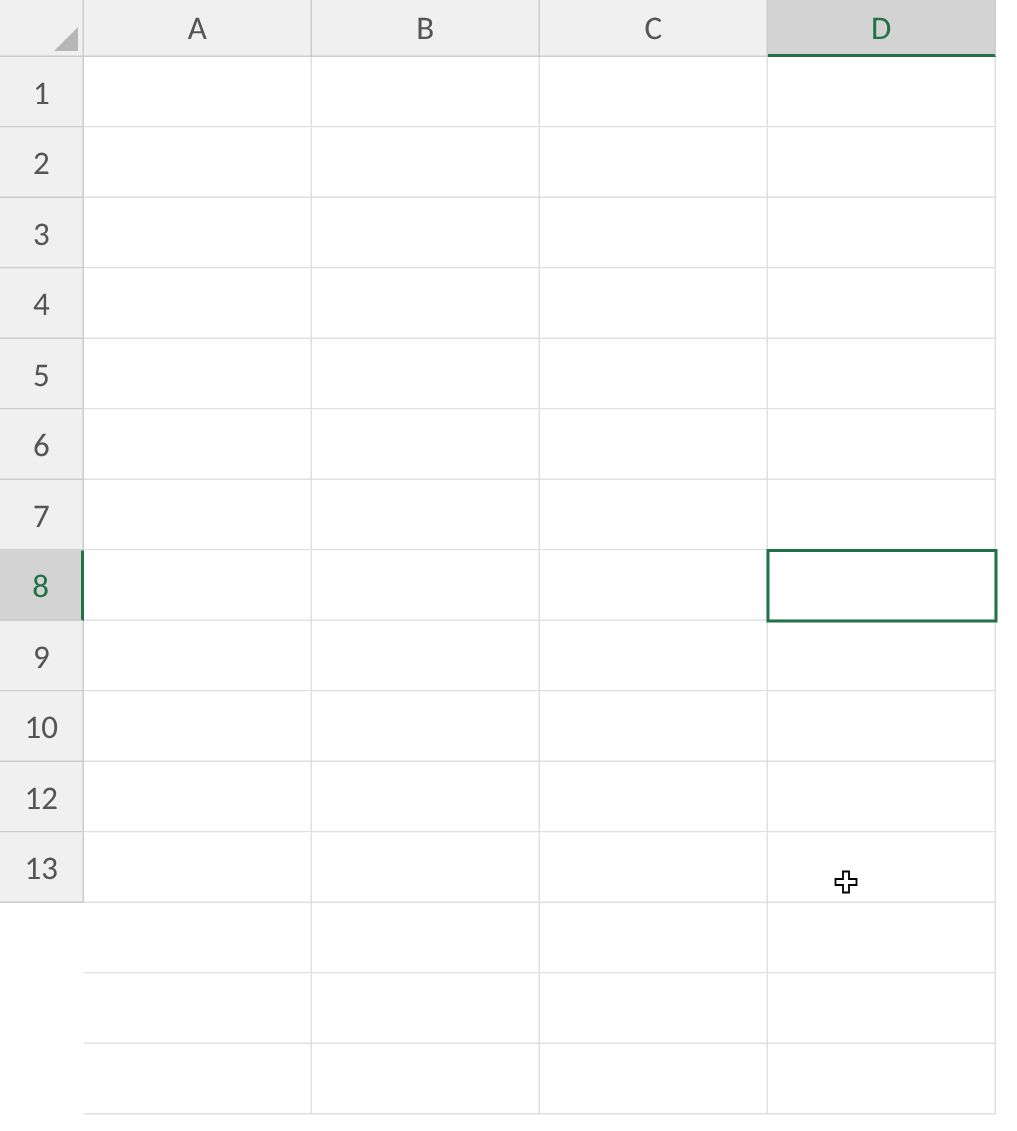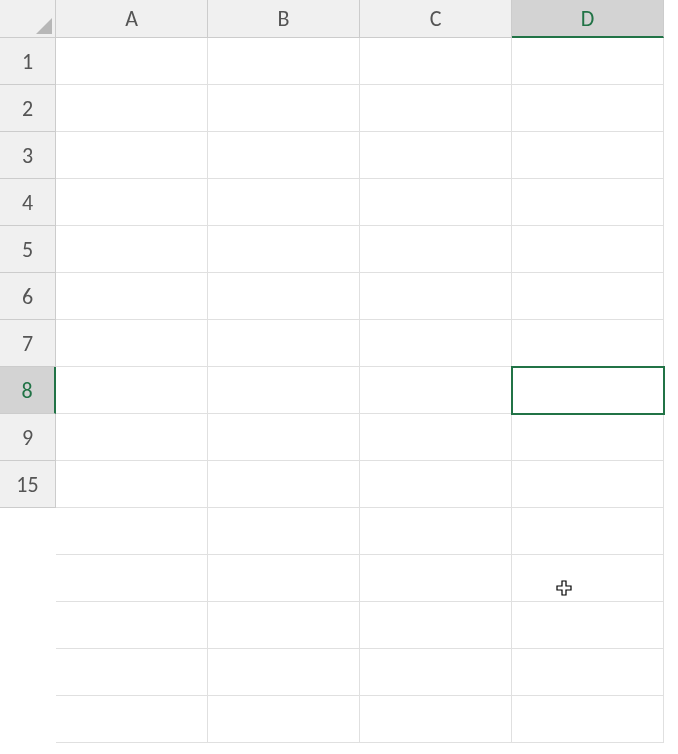--- a/index.html
+++ b/index.html
@@ -150,21 +150,23 @@
   <div class="row-headers">
     <div class="row-header">1</div>
     <div class="row-header">2</div>
     <div class="row-header">3</div>
     <div class="row-header">4</div>
     <div class="row-header">5</div>
     <div class="row-header">6</div>
     <div class="row-header">7</div>
     <div class="row-header selected">8</div>
     <div class="row-header">9</div>
-    <div class="row-header">15</div>
+    <div class="row-header">10</div>
+    <div class="row-header">12</div>
+    <div class="row-header">13</div>
   </div>
 
   <div class="grid">
     <div class="grid-row">
       <div class="cell"></div>
       <div class="cell"></div>
       <div class="cell"></div>
       <div class="cell"></div>
     </div>
     <div class="grid-row">

